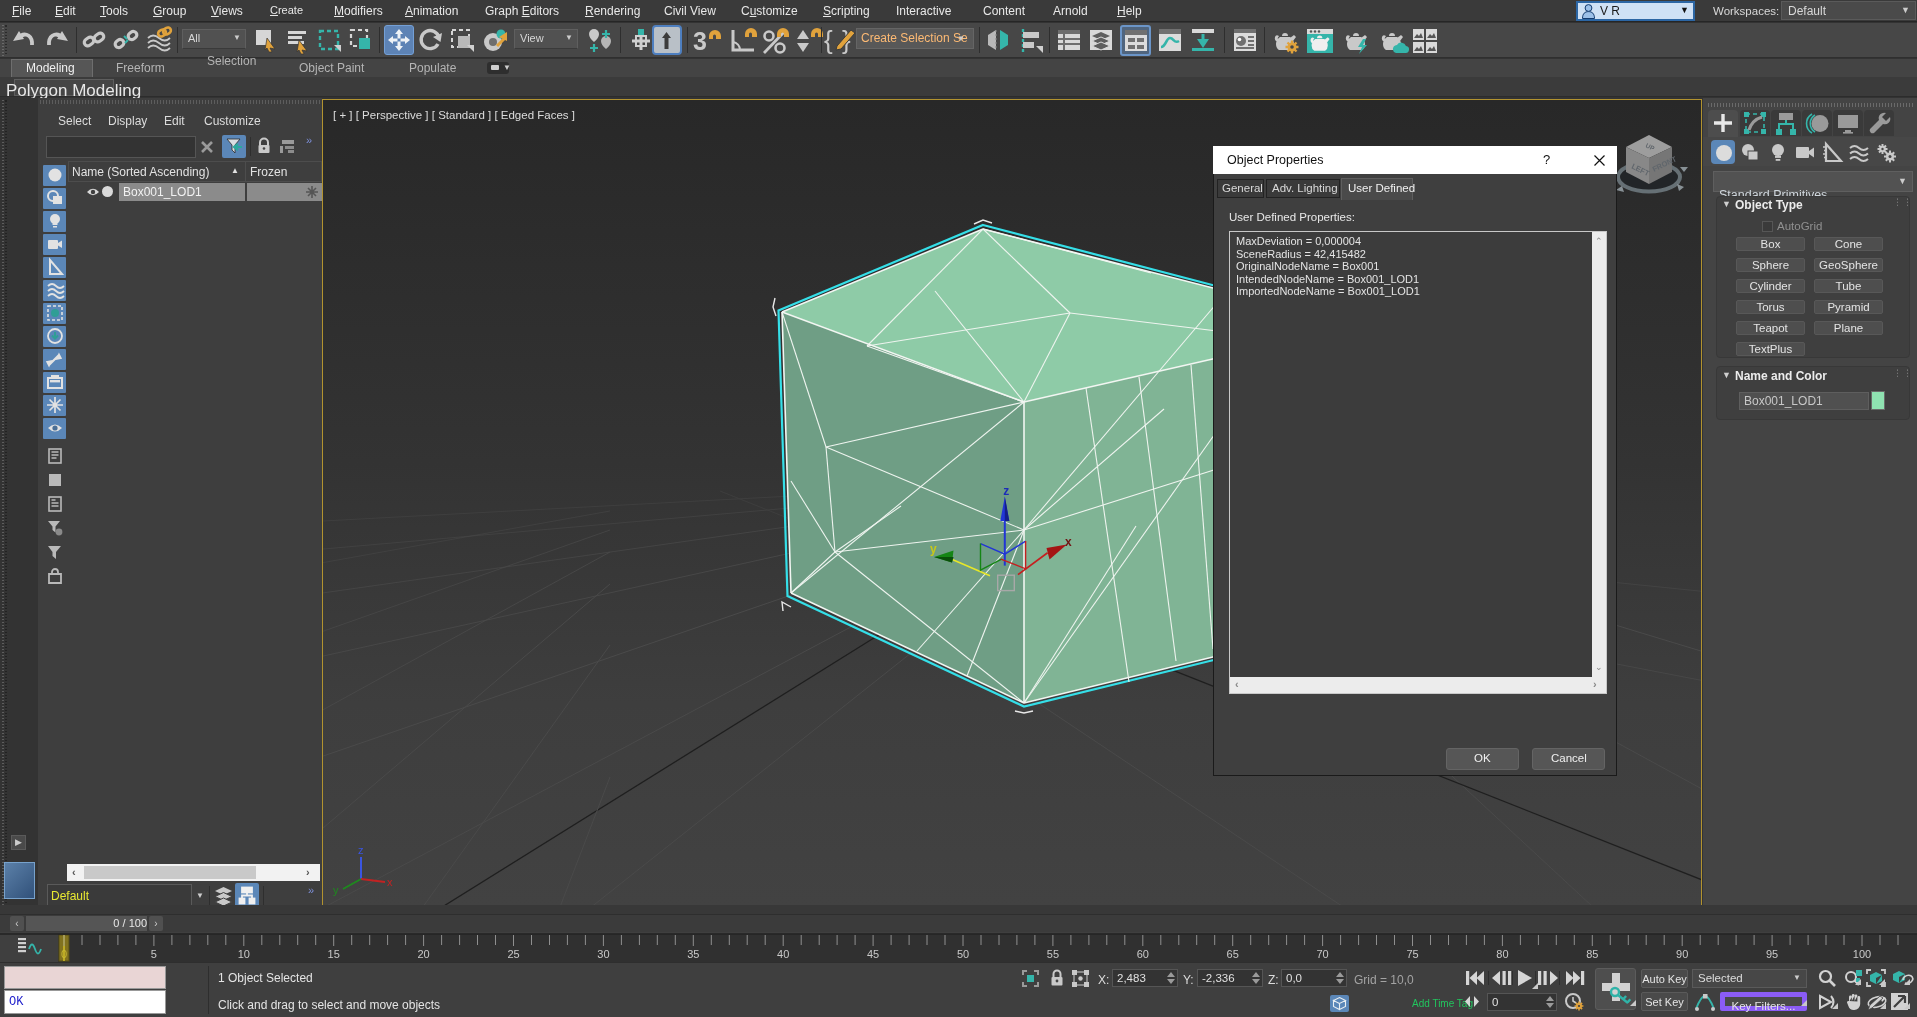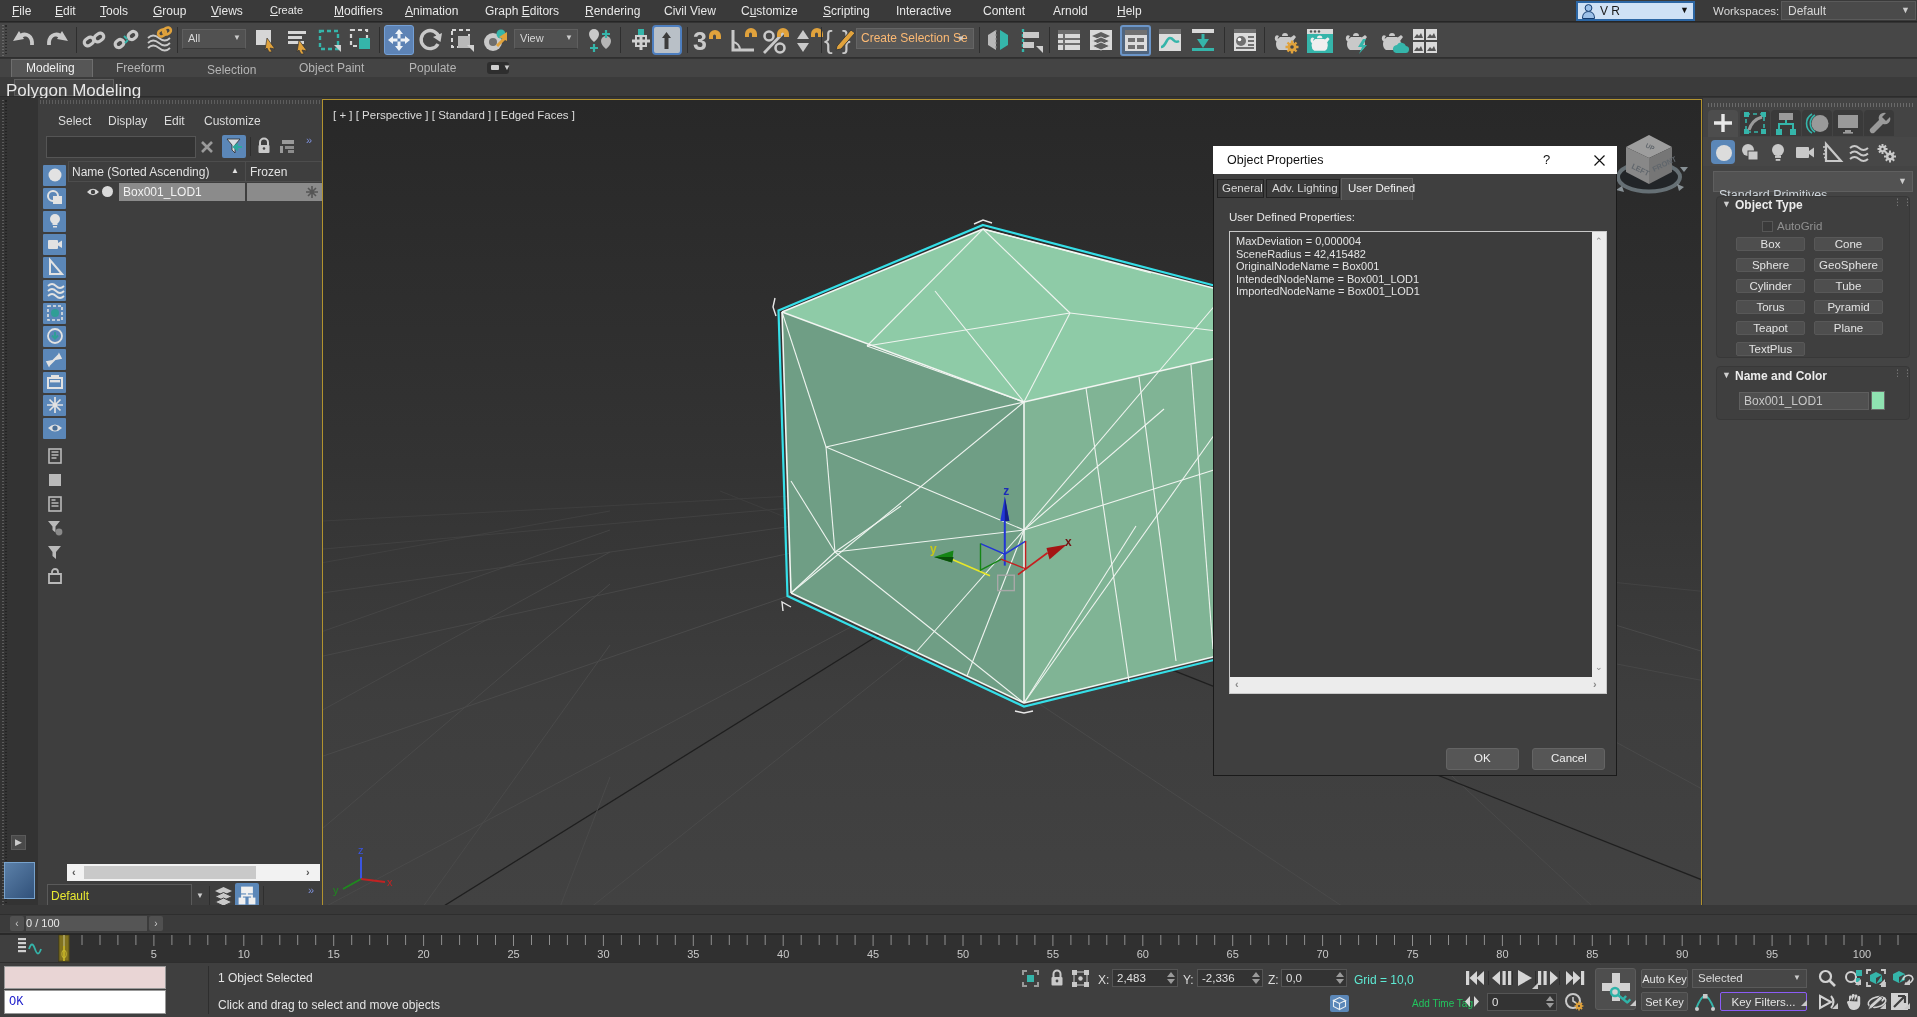--- a/index.html
+++ b/index.html
@@ -292,21 +292,21 @@
       <path d="M2 10 l3-4 2 2 2-3 2 5 Z"></path>
       <path d="M15 10 l3-4 2 2 2-3 2 5 Z"></path>
       <path d="M2 23 l3-4 2 2 2-3 2 5 Z"></path>
       <path d="M15 23 l3-4 2 2 2-3 2 5 Z"></path>
     </g>
   </svg>
 <div class="abs" style="left:0;top:59px;width:1917px;height:18px;background:#444444"></div>
 <div class="abs" style="left:11px;top:59px;width:82px;height:18px;background:#565656;border:1px solid #6e6e6e;border-bottom:none"></div>
 <div class="txt" style="left:26px;top:61px;font-size:12px;color:#efefef">Modeling</div>
 <div class="txt" style="left:116px;top:61px;font-size:12px;color:#b4b4b4">Freeform</div>
-<div class="txt" style="left:207px;top:63px;font-size:12px;color:#b4b4b4">Selection</div>
+<div class="txt" style="left:207px;top:54px;font-size:12px;color:#b4b4b4">Selection</div>
 <div class="txt" style="left:299px;top:61px;font-size:12px;color:#b4b4b4">Object Paint</div>
 <div class="txt" style="left:409px;top:61px;font-size:12px;color:#b4b4b4">Populate</div>
 <div class="abs" style="left:487px;top:62px;width:22px;height:12px;background:#2e2e2e;border-radius:3px"></div>
 <div class="abs" style="left:491px;top:65px;width:8px;height:5px;background:#cfcfcf;border-radius:1px"></div>
 <div class="txt" style="left:503px;top:63px;font-size:8px;color:#ccc">▼</div>
 <div class="abs" style="left:0;top:77px;width:1917px;height:20px;background:#3b3b3b;border-bottom:1px solid #2c2c2c"></div>
 <div class="abs" style="left:14px;top:79px;width:100px;height:17px;background:#454545;border:1px solid #5e5e5e"></div>
 <div class="txt" style="left:6px;top:81px;font-size:17px;color:#e8e8e8">Polygon Modeling</div>
 <div class="abs" style="left:0;top:98px;width:38px;height:832px;background:#333333"></div>
 <div class="abs" style="left:2px;top:100px;width:6px;height:826px;background:repeating-linear-gradient(to bottom,#5d5d5d 0 1px,transparent 1px 3px),repeating-linear-gradient(to bottom,#222 0 1px,transparent 1px 3px);background-size:2px 100%,2px 100%;background-position:0 0,3px 1px;background-repeat:repeat-y"></div>
@@ -735,21 +735,21 @@
 <div class="abs" style="left:1716px;top:366px;width:194px;height:54px;background:#3f3f3f;border:1px solid #383838;border-radius:4px"></div>
 <div class="txt" style="left:1722px;top:370px;font-size:9px;color:#cfcfcf">▼</div>
 <div class="txt" style="left:1735px;top:369px;font-size:12px;font-weight:bold;color:#ececec">Name and Color</div>
 <div class="txt" style="left:1893px;top:368px;font-size:9px;color:#888;letter-spacing:1px">⋮⋮</div>
 <div class="abs" style="left:1739px;top:392px;width:130px;height:18px;background:#505050;border:1px solid #5e5e5e"></div>
 <div class="txt" style="left:1744px;top:394px;font-size:12px;color:#c8c8c8">Box001_LOD1</div>
 <div class="abs" style="left:1871px;top:391px;width:14px;height:19px;background:#8fe2b1;border:1px solid #6a6a6a"></div>
 <div class="abs" style="left:0;top:905px;width:1917px;height:9px;background:#383838"></div>
 <div class="abs" style="left:0;top:914px;width:1917px;height:18px;background:#3b3b3b;border-top:1px solid #2e2e2e"></div>
 <div class="abs" style="left:10px;top:916px;width:14px;height:15px;background:#505050;border-radius:2px;color:#ccc;font-size:10px;text-align:center;line-height:15px">‹</div>
-<div class="abs" style="left:26px;top:916px;width:121px;height:15px;background:#555555;border-radius:0;color:#e8e8e8;font-size:11px;text-align:left;line-height:15px">0 / 100</div>
+<div class="abs" style="left:26px;top:916px;width:121px;height:15px;background:#555555;border-radius:0;color:#e8e8e8;font-size:11px;text-align:right;line-height:15px">0 / 100</div>
 <div class="abs" style="left:149px;top:916px;width:14px;height:15px;background:#505050;border-radius:2px;color:#ccc;font-size:10px;text-align:center;line-height:15px">›</div>
 <div class="abs" style="left:0;top:932px;width:1917px;height:30px;background:#3f3f3f"></div>
 <svg style="left:0;top:932px" width="1917" height="30" viewBox="0 0 1917 30">
     <rect x="58" y="2" width="1859" height="28" fill="#303030"></rect>
     <rect x="59" y="3" width="10" height="26" fill="#8a7a1e" opacity="0.9" stroke="#5c5214"></rect>
     <line x1="64" y1="3" x2="64" y2="29" stroke="#d8c428" stroke-width="1.4"></line>
     <line x1="0" y1="2" x2="1917" y2="2" stroke="#232323" stroke-width="1.5"></line>
     <line x1="64.0" y1="3" x2="64.0" y2="14" stroke="#8f8f8f" stroke-width="1"></line>
     <line x1="82.0" y1="3" x2="82.0" y2="13" stroke="#8f8f8f" stroke-width="1"></line>
     <line x1="100.0" y1="3" x2="100.0" y2="13" stroke="#8f8f8f" stroke-width="1"></line>
@@ -923,21 +923,21 @@
 <div class="txt" style="left:1202px;top:972px;font-size:11.5px;color:#e0e0e0">-2,336</div>
 <svg style="left:1252px;top:972px" width="8" height="12" viewBox="0 0 8 12">
     <path d="M4 0 L8 5 H0 Z M4 12 L0 7 h8 Z" fill="#9a9a9a"></path>
   </svg>
 <div class="txt" style="left:1268px;top:973px;font-size:12px;color:#dcdcdc">Z:</div>
 <div class="abs" style="left:1281px;top:969px;width:66px;height:18px;background:#333333;border:1px solid #555"></div>
 <div class="txt" style="left:1286px;top:972px;font-size:11.5px;color:#e0e0e0">0,0</div>
 <svg style="left:1336px;top:972px" width="8" height="12" viewBox="0 0 8 12">
     <path d="M4 0 L8 5 H0 Z M4 12 L0 7 h8 Z" fill="#9a9a9a"></path>
   </svg>
-<div class="txt" style="left:1354px;top:973px;font-size:12px;color:#5eead4">Grid = 10,0</div>
+<div class="txt" style="left:1354px;top:973px;font-size:12px;color:#a3a3a3">Grid = 10,0</div>
 <div class="abs" style="left:1330px;top:995px;width:19px;height:17px;background:#5b87b8;border-radius:2px"></div>
 <svg style="left:1333px;top:997px" width="13" height="13" viewBox="0 0 13 13">
     <path d="M6.5 0.5 L12.5 3.5 L6.5 6.5 L0.5 3.5 Z M0.5 3.5 v6 l6 3 v-6 Z M12.5 3.5 v6 l-6 3" fill="none" stroke="#e8eef2" stroke-width="1.1"></path>
   </svg>
 <div class="txt" style="left:1412px;top:998px;font-size:10px;color:#22c55e">Add Time Tag</div>
 <svg style="left:1464px;top:970px" width="122" height="16" viewBox="0 0 122 16">
     <g fill="#d6d6d6">
       <path d="M2 1 h3.2 v14 H2 Z M13 1 L5.5 8 L13 15 Z M20 1 L12.5 8 L20 15 Z"></path>
       <path d="M36 1 L28 8 L36 15 Z M38.5 1 h3.2 v14 h-3.2 Z M44 1 h3.2 v14 H44 Z"></path>
       <path d="M54 0 L68 8 L54 16 Z"></path>
@@ -982,21 +982,21 @@
 <div class="txt" style="left:1698px;top:972px;font-size:11.5px;color:#dcdcdc">Selected</div>
 <div class="txt" style="left:1793px;top:973px;font-size:8px;color:#ccc">▼</div>
 <svg style="left:1694px;top:994px" width="22" height="17" viewBox="0 0 22 17">
     <path d="M2 15 Q7 2 11 2 Q15 2 20 15" fill="none" stroke="#35b5aa" stroke-width="2"></path>
     <g fill="#c9c9c9">
       <rect x="9" y="0" width="4.5" height="4.5"></rect>
       <circle cx="3" cy="15" r="2"></circle>
       <circle cx="19" cy="15" r="2"></circle>
     </g>
   </svg>
-<div class="abs" style="left:1720px;top:992px;width:87px;height:19px;background:#4a4a4a;border:1px solid #8b5cf6;border-radius:2px;color:#e4e4e4;font-size:11.5px;text-align:center;line-height:18px">Key Filters...</div>
+<div class="abs" style="left:1720px;top:992px;width:87px;height:19px;background:#4a4a4a;border:5px solid #8b5cf6;border-radius:2px;color:#e4e4e4;font-size:11.5px;text-align:center;line-height:18px">Key Filters...</div>
 <svg style="left:1818px;top:969px" width="18" height="18" viewBox="0 0 18 18">
     <circle cx="7.5" cy="7.5" r="5.5" fill="none" stroke="#d2d2d2" stroke-width="2.2"></circle>
     <path d="M11.5 11.5 L17 17" stroke="#d2d2d2" stroke-width="2.6"></path>
   </svg>
 <svg style="left:1843px;top:969px" width="20" height="18" viewBox="0 0 20 18">
     <circle cx="8" cy="8" r="5" fill="none" stroke="#d2d2d2" stroke-width="2"></circle>
     <path d="M11.5 11.5 L16 16" stroke="#d2d2d2" stroke-width="2.4"></path>
     <g fill="#35b5aa">
       <rect x="13" y="1" width="6" height="6"></rect>
       <rect x="13" y="9" width="4" height="4"></rect>

